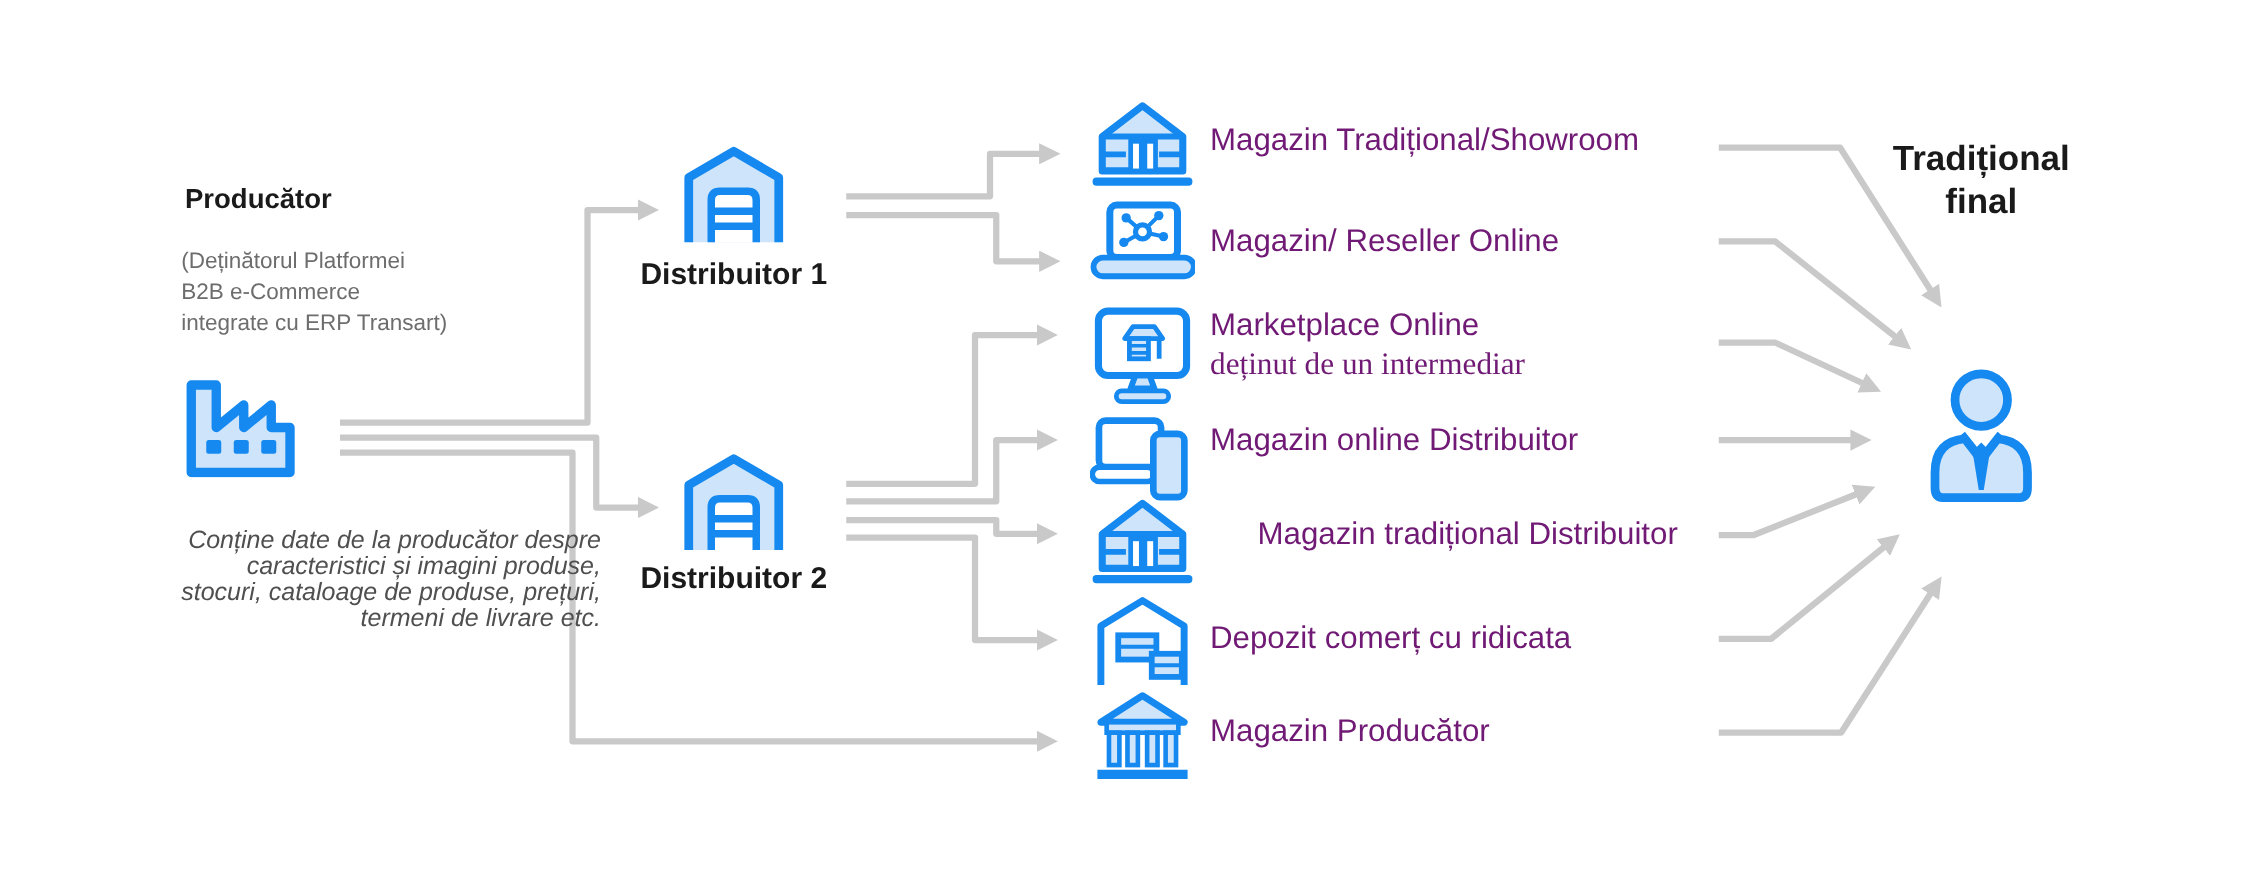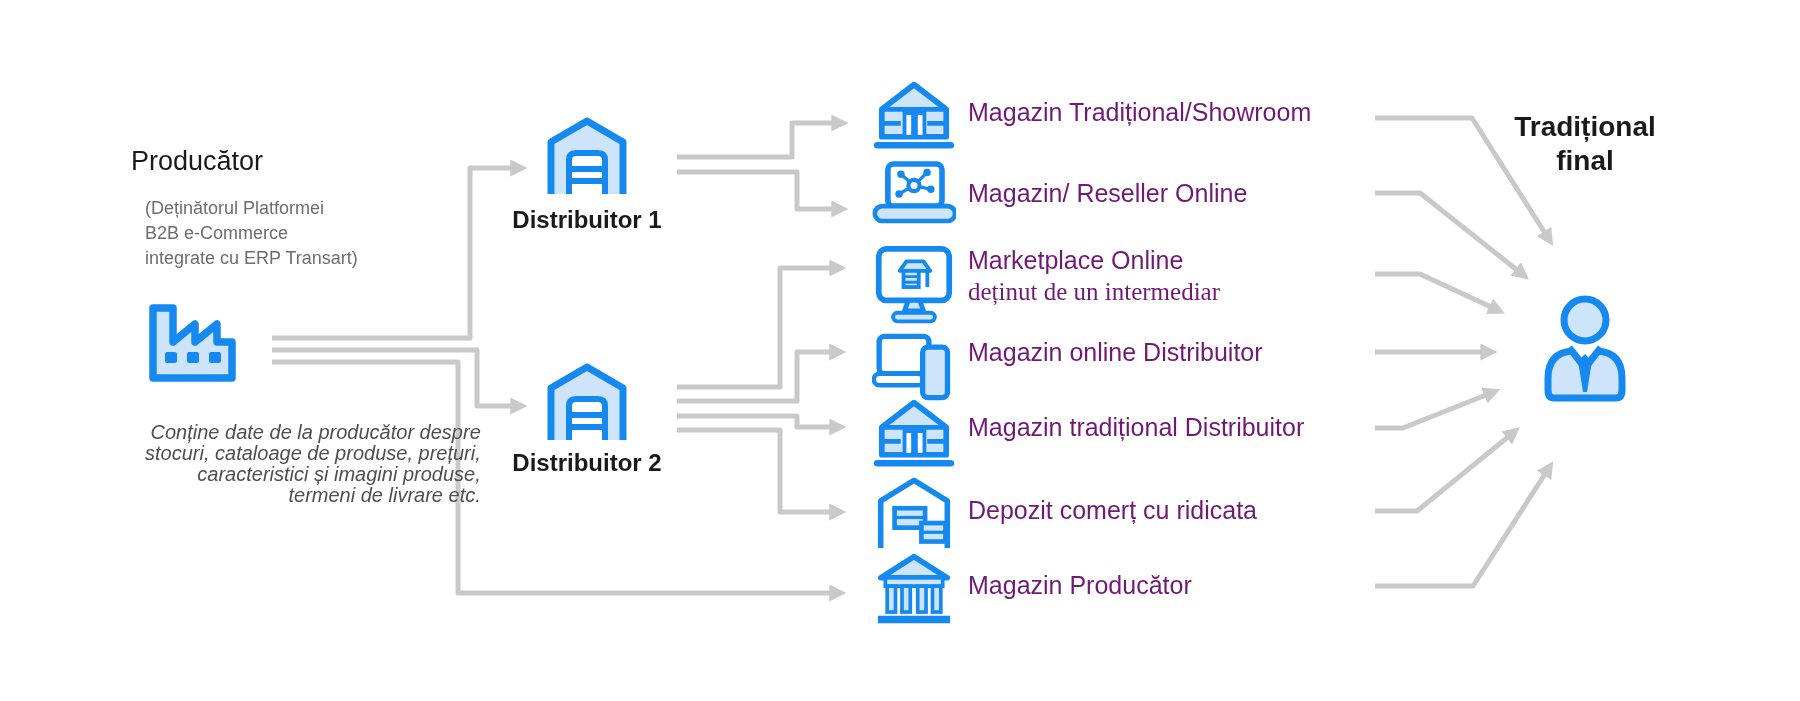--- a/index.html
+++ b/index.html
@@ -8,38 +8,38 @@
     --gray:#c9c9c9;
   }
   *{margin:0;padding:0;box-sizing:border-box;}
   body{background:#fff;font-family:"Liberation Sans",sans-serif;}
   .canvas{position:relative;width:1800px;height:701px;background:#ffffff;overflow:hidden;}
   .abs{position:absolute;}
   .connectors{position:absolute;left:0;top:0;}
   .connectors path{stroke:var(--gray);stroke-width:5;fill:none;stroke-linejoin:round;}
   #arrowhead path{fill:var(--gray);stroke:none;}
 
-  .producer-title{left:131px;top:146px;font-size:27px;font-weight:normal;color:#1a1a1a;}
+  .producer-title{left:148px;top:146px;font-size:22px;font-weight:bold;color:#1a1a1a;}
   .producer-subtitle{left:145px;top:196px;font-size:18px;line-height:25px;color:#6d6d6d;}
   .factory{left:143px;top:296px;}
   .producer-caption{left:145px;top:422px;font-size:20px;line-height:21px;font-style:italic;color:#4f4f4f;text-align:right;}
 
   .dist-icon-1{left:544px;top:114px;}
   .dist-icon-2{left:544px;top:360px;}
   .dist-label{width:200px;text-align:center;font-size:24px;font-weight:bold;color:#1a1a1a;}
   .dist-label-1{left:487px;top:206px;}
   .dist-label-2{left:487px;top:449px;}
 
   .channel-icon{left:874px;}
   .channel-label{left:968px;font-size:25px;line-height:26px;color:#701a75;white-space:nowrap;}
   .lbl-r1{top:99px;}  .icon-r1{top:78px;}
   .lbl-r2{top:180px;} .icon-r2{left:872px;top:160px;}
   .lbl-r3a{top:247px;} .lbl-r3b{top:277px;line-height:30px;font-family:Liberation Serif, serif;} .icon-r3{top:244px;}
   .lbl-r4{top:339px;} .icon-r4{left:872px;top:332px;}
-  .lbl-r5{top:414px;} .icon-r5{top:396px;}
+  .lbl-r5{top:414px;margin-left:38px;} .icon-r5{top:396px;}
   .lbl-r6{top:497px;} .icon-r6{top:474px;}
   .lbl-r7{top:572px;} .icon-r7{top:551px;}
 
   .buyer-title{left:1465px;top:110px;width:240px;text-align:center;font-size:28px;line-height:34px;font-weight:bold;color:#1a1a1a;}
   .buyer-icon{left:1540px;top:294px;}
 </style>
 </head>
 <body>
 
 <div class="canvas">
@@ -83,22 +83,22 @@
   <div class="abs factory">
     <svg width="99" height="86" viewBox="0 0 99 86">
       <path d="M10,82 V12 H30 V46 L52,28 V46 L74,28 V46 H89 V82 Z" fill="var(--fill)" stroke="var(--blue)" stroke-width="7.5" stroke-linejoin="round"></path>
       <rect x="22" y="56" width="12" height="11" rx="2" fill="var(--blue)"></rect>
       <rect x="44" y="56" width="12" height="11" rx="2" fill="var(--blue)"></rect>
       <rect x="66" y="56" width="12" height="11" rx="2" fill="var(--blue)"></rect>
     </svg>
   </div>
   <div class="abs producer-caption">
     <div>Conține date de la producător despre</div>
+    <div>caracteristici și imagini produse,</div>
     <div>stocuri, cataloage de produse, prețuri,</div>
-    <div>caracteristici și imagini produse,</div>
     <div>termeni de livrare etc.</div>
   </div>
 
   <div class="abs dist-icon-1">
     <svg width="86" height="80" viewBox="0 0 86 80">
       <path d="M7,80 V28 L43,7 L79,28 V80" fill="var(--fill)" stroke="var(--blue)" stroke-width="7" stroke-linejoin="round"></path>
       <path d="M25,80 V46 Q25,39 32,39 H54 Q61,39 61,46 V80" fill="#ffffff" stroke="var(--blue)" stroke-width="6"></path>
       <path d="M25,55 H61 M25,67 H61" stroke="var(--blue)" stroke-width="6" fill="none"></path>
     </svg>
   </div>

